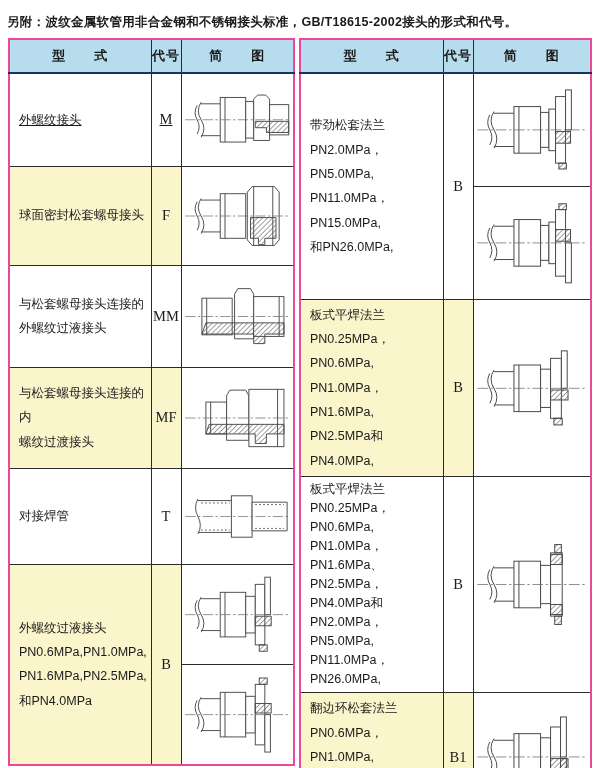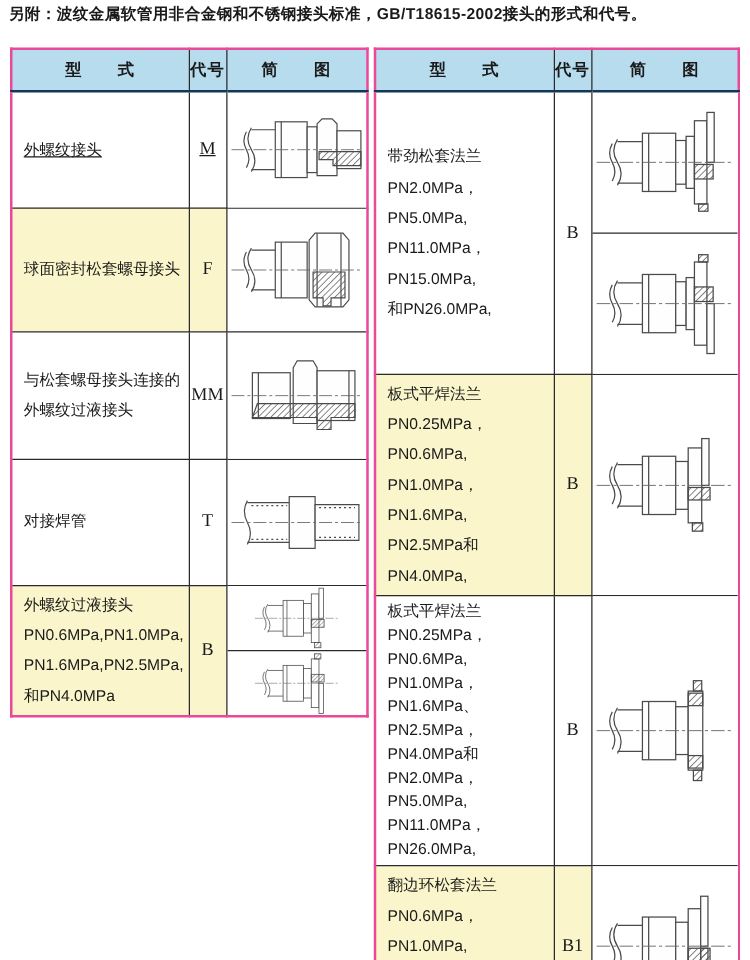--- a/index.html
+++ b/index.html
@@ -1,18 +1,18 @@
 <!DOCTYPE html>
 <html><head>
 <meta charset="utf-8">
 <style>
   html,body{margin:0;padding:0;background:#fff;}
   .page{position:relative;width:600px;height:768px;background:#fff;overflow:hidden;
         font-family:"Liberation Sans","DejaVu Sans",sans-serif;color:#1a1a1a;}
-  .title{position:absolute;left:7px;top:3px;font-size:12.5px;font-weight:bold;
+  .title{position:absolute;left:7px;top:14px;font-size:12.5px;font-weight:bold;
          letter-spacing:0.3px;white-space:nowrap;}
   table{position:absolute;top:38px;border-collapse:collapse;table-layout:fixed;
         border:2px solid #ec4899;background:#fff;}
   .tl{left:8px;width:287px;}
   .tr{left:299px;width:293px;}
   th,td{border:1.5px solid #2a2a2a;padding:0;vertical-align:middle;}
   th{background:#b7dcee;font-size:13px;font-weight:bold;height:32px;
      border-bottom:2px solid #14365a;letter-spacing:1px;}
   td.type{padding:3px 4px 3px 9px;font-size:12.5px;line-height:1.95;
           white-space:pre-line;text-align:left;}
@@ -130,20 +130,45 @@
                   <path d="M66,22 L70,15 H86 L90,22 V78 H66 Z" fill="#fefefe" stroke="#4a4a4a" stroke-width="1.2"></path>
                   <rect x="90" y="25" width="38" height="50" fill="#fefefe" stroke="#4a4a4a" stroke-width="1.2"></rect>
                   <line x1="122" y1="25" x2="122" y2="75" stroke="#4a4a4a" stroke-width="1.2"></line>
                   <path d="M30,58 H128 V72 H104 V84 H90 V72 H25 L30,58 Z" fill="url(#hp2)" stroke="#4a4a4a" stroke-width="1.2"></path>
                   <line x1="4" y1="50" x2="136" y2="50" stroke="#6a6a6a" stroke-width="0.9" stroke-dasharray="13 3 3 3"></line>
                 </svg>
               </div>
         </div>
           </td>
       </tr>
+      <tr class="hl">
+        <td class="type">与松套螺母接头连接的内
+螺纹过渡接头</td>
+        <td class="code">MF</td>
+        <td class="diag">
+            <div class="dfill">
+          <div class="dpane">
+                <svg viewBox="0 0 140 100" preserveAspectRatio="xMidYMid meet">
+                  <defs>
+                    <pattern id="hp3" width="4.5" height="4.5" patternUnits="userSpaceOnUse" patternTransform="rotate(45)">
+                      <line x1="0" y1="0" x2="0" y2="4.5" stroke="#555" stroke-width="1.4"></line>
+                    </pattern>
+                  </defs>
+                  <rect x="30" y="30" width="26" height="40" fill="#fefefe" stroke="#4a4a4a" stroke-width="1.2"></rect>
+                  <line x1="36" y1="30" x2="36" y2="70" stroke="#4a4a4a" stroke-width="1.2"></line>
+                  <path d="M56,22 L60,15 H80 L84,22 V78 H56 Z" fill="#fefefe" stroke="#4a4a4a" stroke-width="1.2"></path>
+                  <rect x="84" y="14" width="44" height="72" fill="#fefefe" stroke="#4a4a4a" stroke-width="1.2"></rect>
+                  <line x1="120" y1="14" x2="120" y2="86" stroke="#4a4a4a" stroke-width="1.2"></line>
+                  <path d="M34,58 H128 V70 H106 V82 H92 V70 H30 L34,58 Z" fill="url(#hp3)" stroke="#4a4a4a" stroke-width="1.2"></path>
+                  <line x1="4" y1="50" x2="136" y2="50" stroke="#6a6a6a" stroke-width="0.9" stroke-dasharray="13 3 3 3"></line>
+                </svg>
+              </div>
+        </div>
+          </td>
+      </tr>
       <tr>
         <td class="type">对接焊管</td>
         <td class="code">T</td>
         <td class="diag">
             <div class="dfill">
           <div class="dpane">
                 <svg viewBox="0 0 140 100" preserveAspectRatio="xMidYMid meet">
                   <defs>
                     <pattern id="hp4" width="4.5" height="4.5" patternUnits="userSpaceOnUse" patternTransform="rotate(45)">
                       <line x1="0" y1="0" x2="0" y2="4.5" stroke="#555" stroke-width="1.4"></line>

